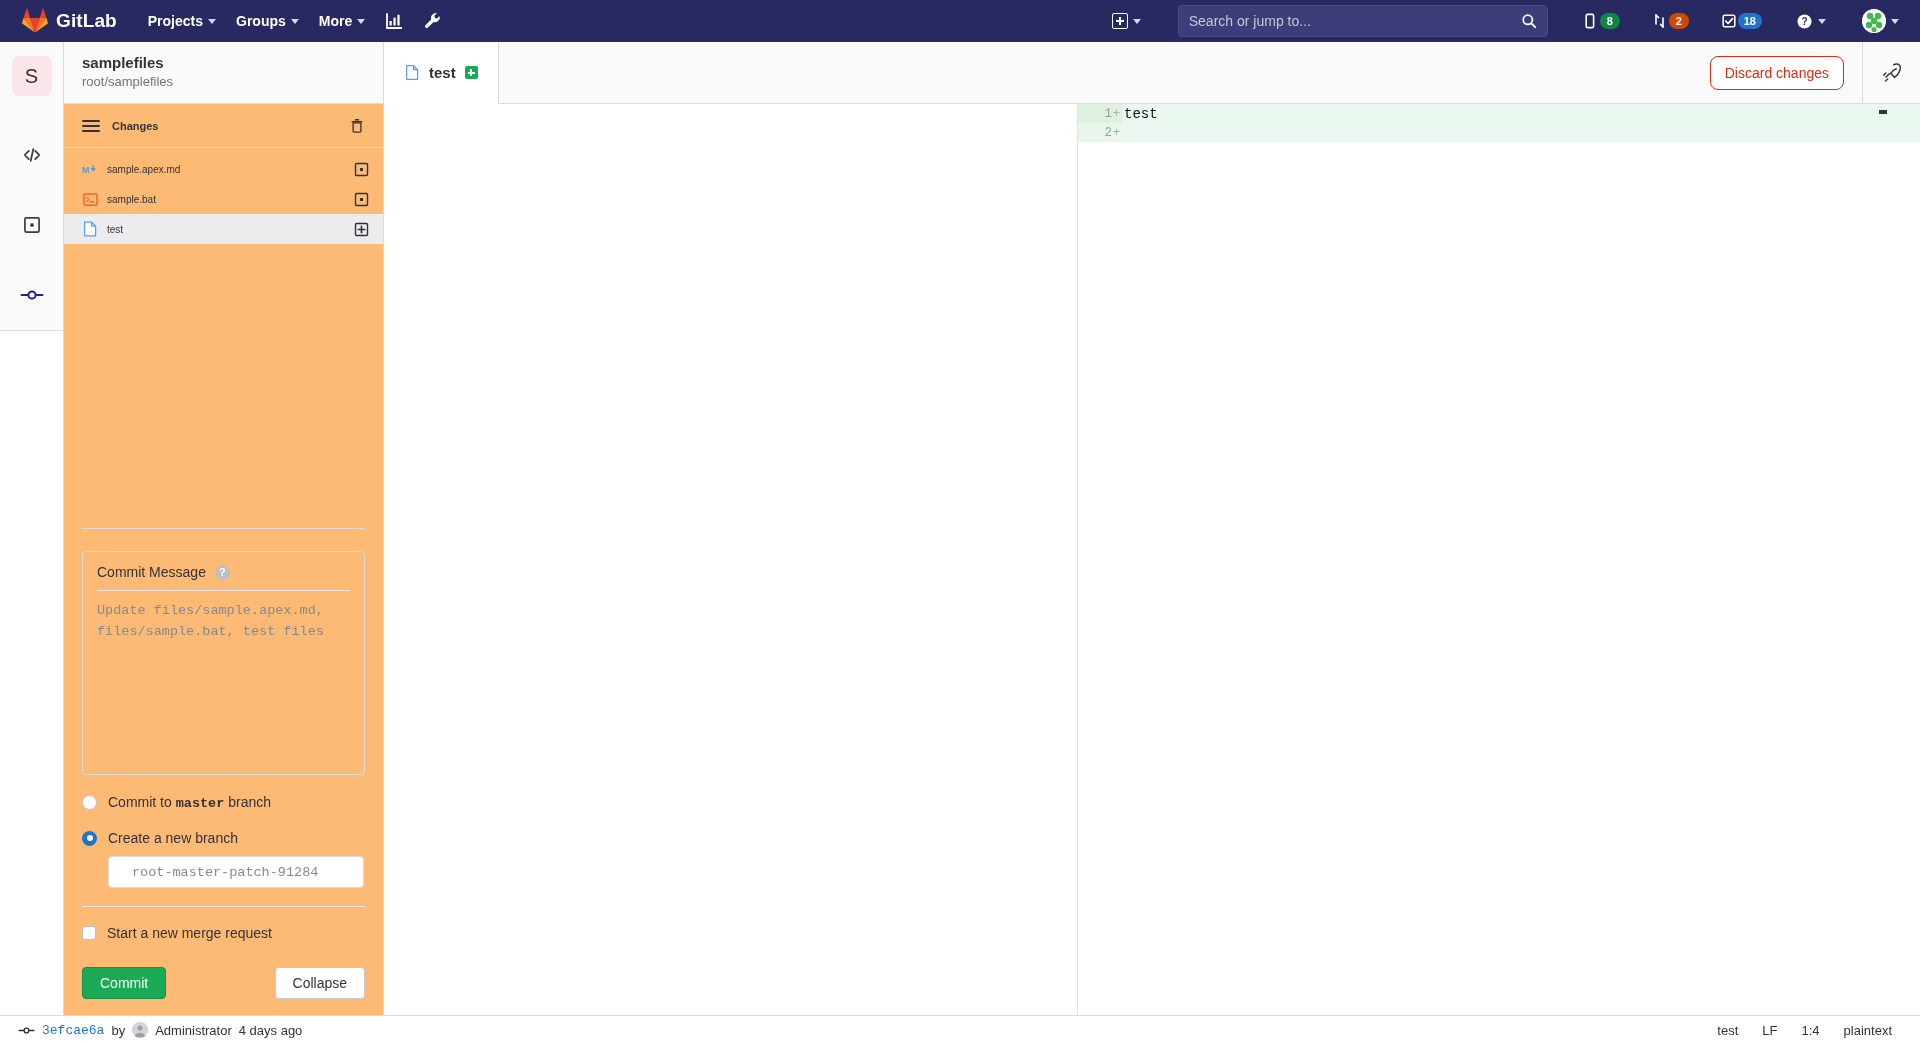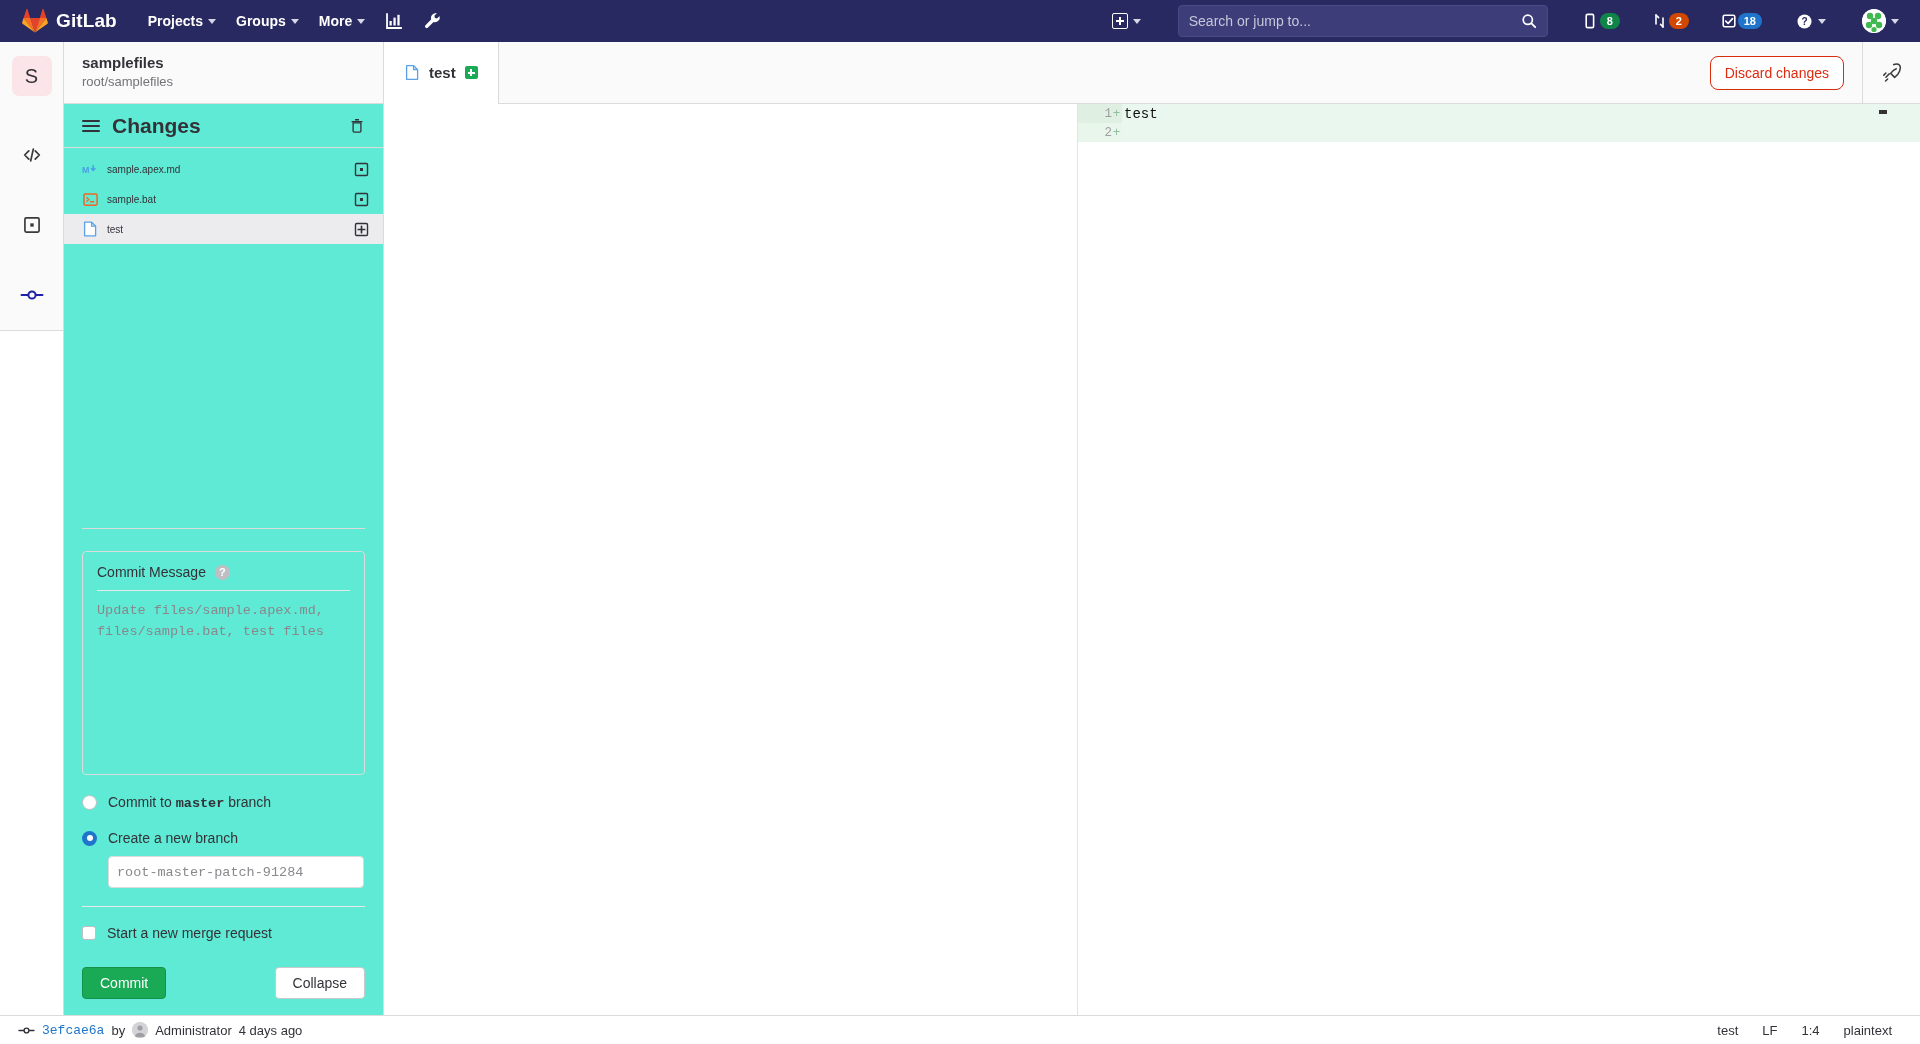--- a/index.html
+++ b/index.html
@@ -67,34 +67,34 @@
   }
   .act-icon {
     width: 64px; height: 70px; display:flex; align-items:center; justify-content:center;
     color: #3a3a3a;
   }
   .act-icon.active { color: #1f1fa8; }
   .activity-bottom-fill { flex:1; background:#fff; width:100%; border-top:1px solid #dbdbdb; }
 
   
   .sidebar {
-    width: 320px; min-width: 320px; background: #5eead4;
+    width: 320px; min-width: 320px; background: #fdba74;
     border-right: 1px solid #dbdbdb; display: flex; flex-direction: column;
   }
   .sidebar-head { height: 62px; background:#fafafa; border-bottom:1px solid #dbdbdb;
                   padding: 11px 18px 0 18px; }
   .sidebar-head .proj-name { font-size: 15px; font-weight: 700; color: #333238; line-height:1.3; }
   .sidebar-head .proj-path { font-size: 13px; color: #737278; line-height:1.45; }
   .panel-title-row {
     height: 44px; display: flex; align-items: center; padding: 0 18px;
     border-bottom: 1px solid #dbdbdb; gap: 12px;
   }
   .hamburger { width:18px; display:flex; flex-direction:column; gap:3px; }
   .hamburger span { height:2px; background:#333238; border-radius:1px; }
-  .panel-title { font-size: 21px; font-weight: 700; color: #333238; flex:1; }
+  .panel-title { font-size: 11px; font-weight: 700; color: #333238; flex:1; }
   .file-list { padding-top: 6px; }
   .file-row {
     height: 30px; display: flex; align-items: center; padding: 0 14px 0 18px;
     gap: 9px; cursor: pointer;
   }
   .file-row.active { background: #ececef; }
   .file-row .fname { font-size: 10px; color: #333238; flex: 1; }
   .fileicon { width: 16px; height: 16px; display:flex; align-items:center; justify-content:center; }
   .stage-btn { width:16px; height:16px; display:flex; align-items:center; justify-content:center; }
   .sidebar-spacer { flex: 1; }
@@ -117,21 +117,21 @@
   .radio {
     width: 15px; height: 15px; border-radius: 50%; border: 1px solid #bfbfc3;
     background: #fff; flex-shrink: 0;
   }
   .radio.checked { border: none; background: #1f75cb; position: relative; }
   .radio.checked::after { content:""; position:absolute; left:4.5px; top:4.5px; width:6px; height:6px; border-radius:50%; background:#fff; }
   .radio-label { font-size: 14px; color: #333238; }
   .radio-label code { font-family: "Liberation Mono", monospace; font-weight: 700; font-size:13.5px; }
   .branch-input {
     margin: 10px 0 0 26px; width: 256px; height: 32px; border:1px solid #dbdbdb;
-    border-radius: 4px; padding: 0 8px; font-family:"Liberation Mono", monospace;
+    border-radius: 4px; padding: 0 23px; font-family:"Liberation Mono", monospace;
     font-size: 13.5px; color:#89888d; outline:none; background:#fff;
   }
   .branch-input::placeholder { color:#89888d; }
   .mr-divider { height:1px; background:#e8e8e8; margin: 18px 0 0 0; }
   .check-row { display:flex; align-items:center; gap:11px; margin-top: 18px; }
   .checkbox { width:14px; height:14px; border:1px solid #bfbfc3; border-radius:3px; background:#fff; flex-shrink:0; }
   .btn-row { display: flex; align-items: center; gap: 5px; margin-top: 26px; }
   .btn-commit {
     background: #1aaa55; color:#fff; border:1px solid #168f48; border-radius:4px;
     font-size:14px; padding: 7px 17px; font-family:"Liberation Sans", sans-serif; cursor:pointer;

